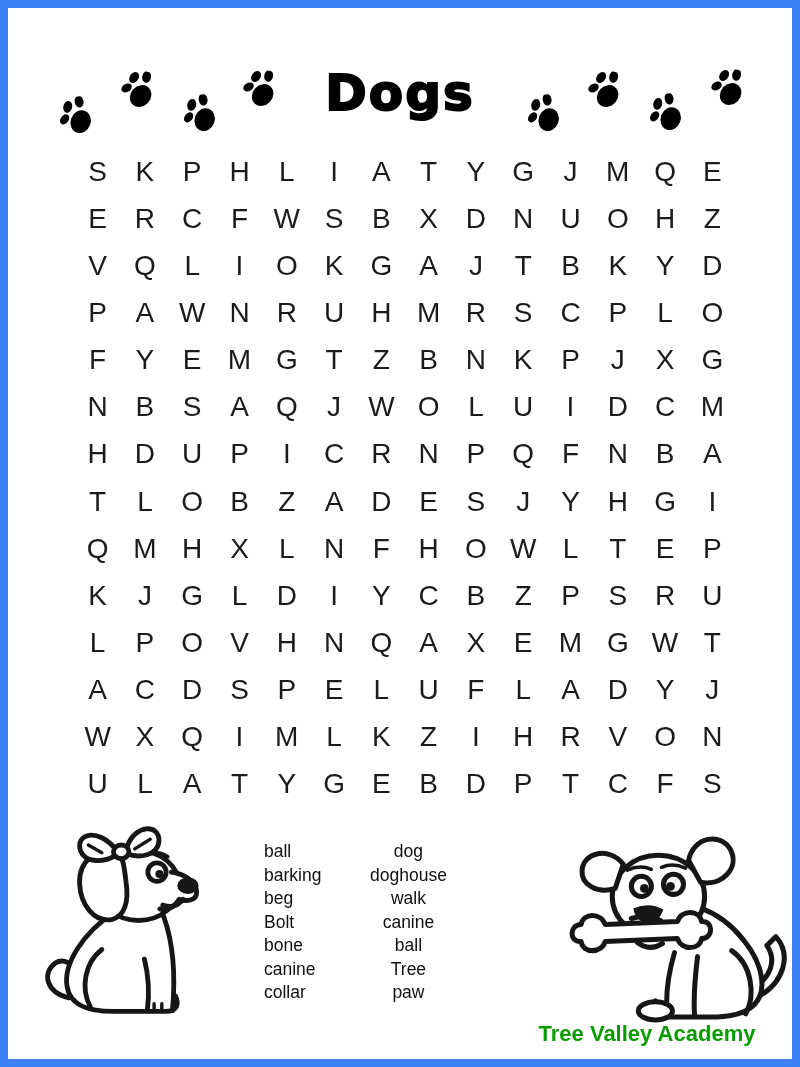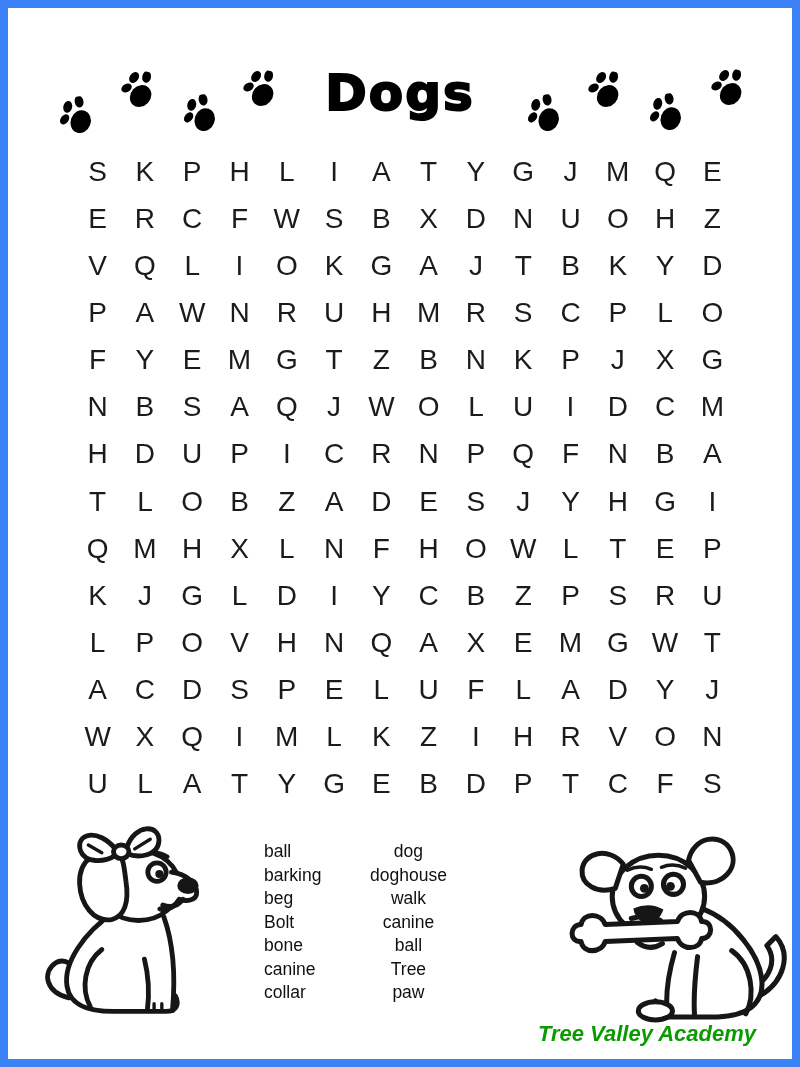--- a/index.html
+++ b/index.html
@@ -383,15 +383,15 @@
         <path d="M72 94 Q88 87 102 95 Q96 111 83 109 Q73 103 72 94 Z" fill="#161616" stroke="none"></path>
 
         <path d="M44 110 C40 98 22 98 20 110 C8 110 8 128 20 127 C22 139 40 139 44 127 L116 124 C120 136 138 136 140 124 C152 124 152 106 140 107 C138 95 120 95 116 107 Z"></path>
 
         <path d="M70 104 Q86 99 99 106" fill="none"></path>
         <path d="M76 128 Q88 137 101 129" fill="none"></path>
       </g>
     </svg>
   </div>
 
-  <div class="credit" style="color: rgb(10, 155, 0); font-style: italic;">Tree Valley Academy</div>
+  <div class="credit" style="color: rgb(10, 155, 0);">Tree Valley Academy</div>
 
 </div>
 
 </body></html>

